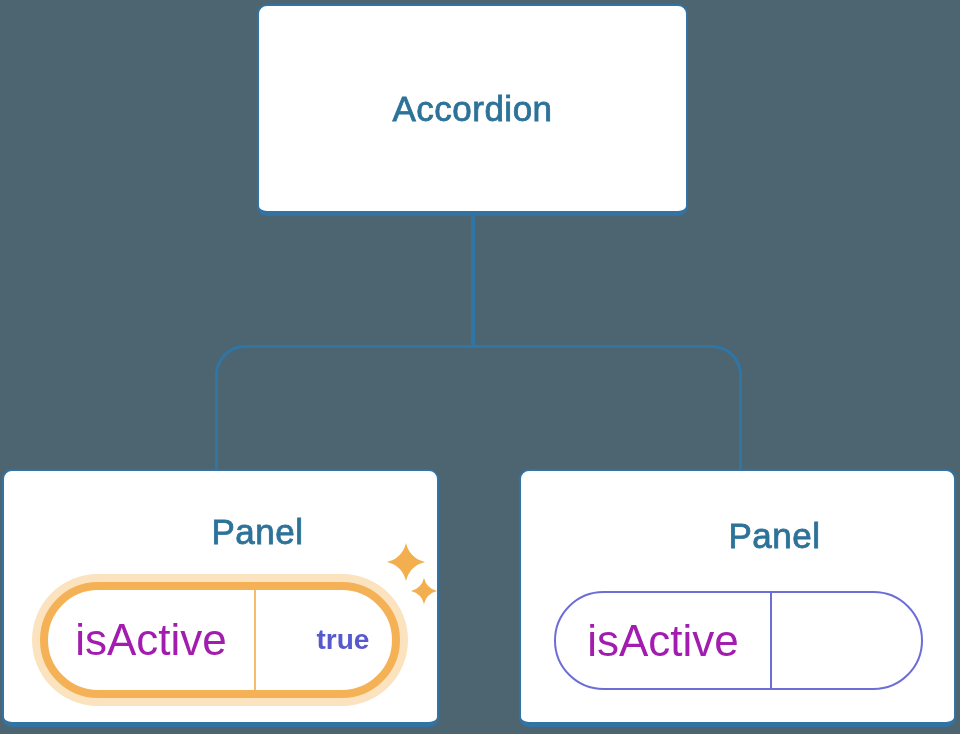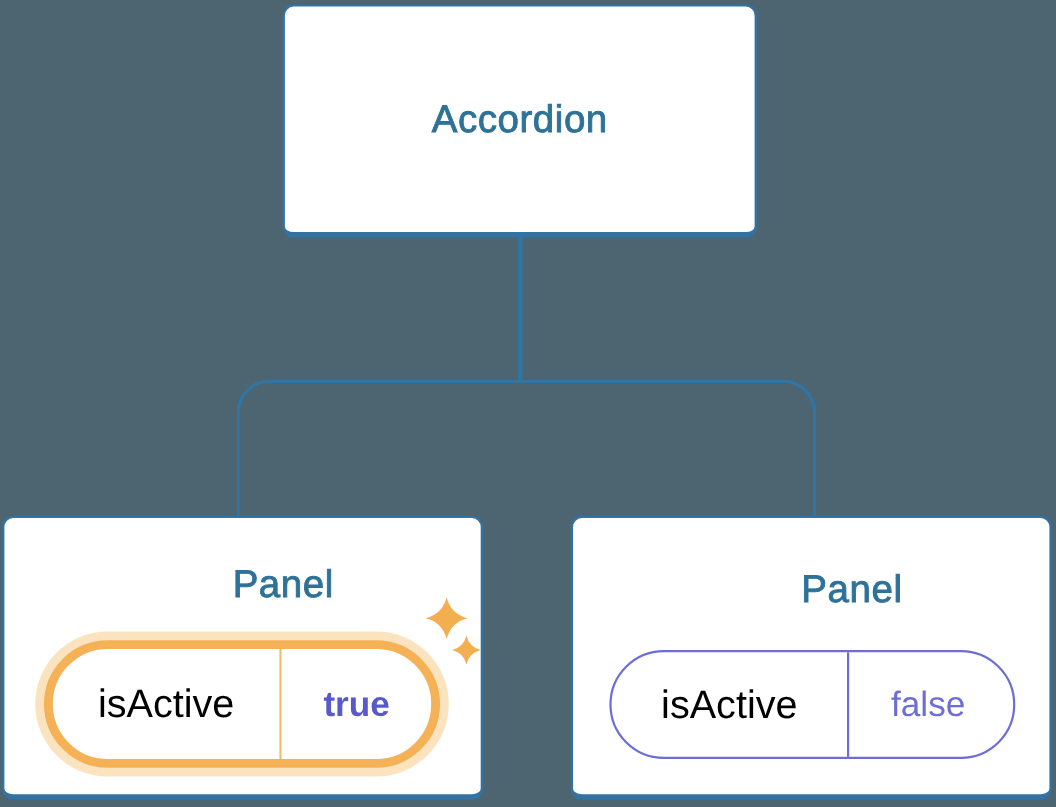--- a/index.html
+++ b/index.html
@@ -82,35 +82,35 @@
     border: 8px solid #F5B155;
     box-shadow: 0 0 0 8px #FAE3BE;
   }
   .pill-inactive {
     left: 554px; top: 591px;
     width: 369px; height: 99px;
     border: 2px solid #6D6DD6;
   }
   .pill .state-key {
     text-align: center;
-    color: #000000;
-    font-size: 36px;
+    color: #a21caf;
+    font-size: 44px;
   }
   .pill-active .state-key   { width: 206px; }
   .pill-inactive .state-key { width: 214px; }
   .pill .divider {
     width: 2px;
     align-self: stretch;
   }
   .pill-active .divider   { background: #F6BC6B; }
   .pill-inactive .divider { background: #6D6DD6; }
   .pill .state-value {
     flex: 1;
-    text-align: left;
-    font-size: 32px;
+    text-align: center;
+    font-size: 28px;
     color: #6D6DD6;
     margin-left: 38px;
   }
   .pill-active .state-value {
     font-weight: 700;
     color: #5959CE;
   }
 
   
   .sparkles {
@@ -144,16 +144,15 @@
     <path fill="#F3AF4F" d="M20,1 Q23.8,16.2 39,20 Q23.8,23.8 20,39 Q16.2,23.8 1,20 Q16.2,16.2 20,1 Z"></path>
     <path fill="#F3AF4F" d="M38,36 Q40.6,46.4 51,49 Q40.6,51.6 38,62 Q35.4,51.6 25,49 Q35.4,46.4 38,36 Z"></path>
   </svg>
 
   <div class="card card-panel-right"></div>
   <div class="node-label panel-title panel-title-right">Panel</div>
 
   <div class="pill pill-inactive">
     <span class="state-key">isActive</span>
     <span class="divider"></span>
-    <span class="state-value">false</span>
   </div>
 
 </div>
 
 </body></html>

